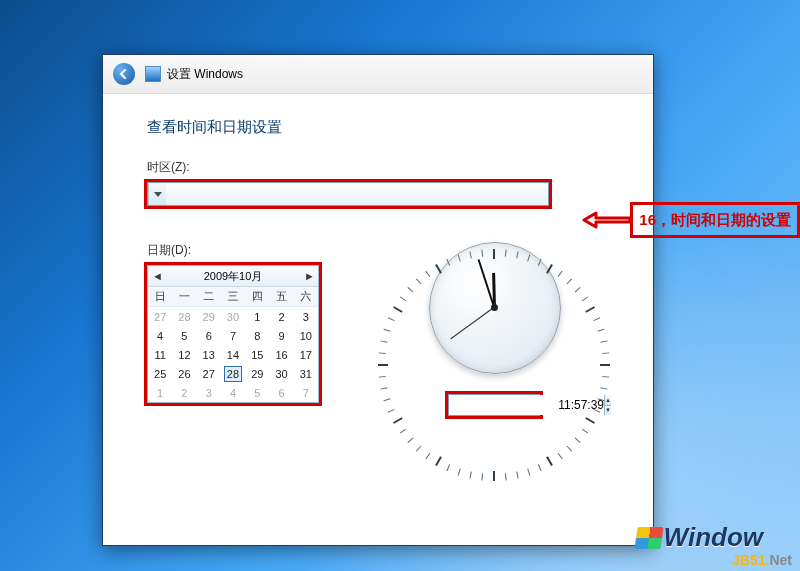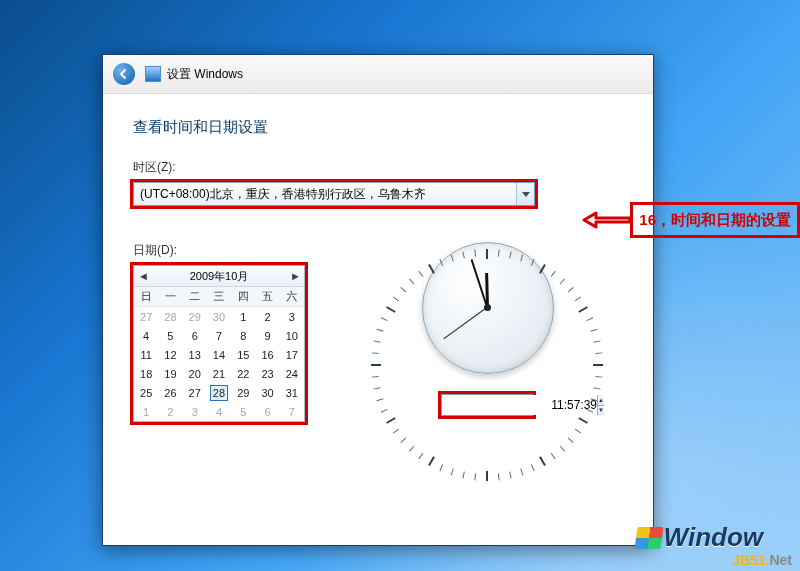--- a/index.html
+++ b/index.html
@@ -3,21 +3,21 @@
 <meta charset="utf-8">
 <style>
 html,body{margin:0;padding:0;width:800px;height:571px;font-family:"Segoe UI","Microsoft YaHei",Tahoma,sans-serif;font-size:12px;overflow:hidden}
 body{background:linear-gradient(135deg,#0a4d8c 0%,#1976d2 30%,#42a5f5 60%,#90caf9 100%);position:relative}
 .rays{position:absolute;width:100%;height:100%;background:radial-gradient(circle at 75% 85%,rgba(255,255,255,.35) 0%,rgba(255,255,255,0) 40%);pointer-events:none}
 .dlg{position:absolute;left:102px;top:54px;width:550px;height:490px;background:#fff;border:1px solid #1a3c6e;box-shadow:0 4px 18px rgba(0,0,0,.45)}
 .hdr{height:38px;border-bottom:1px solid #dcdcdc;display:flex;align-items:center;padding:0 10px;background:linear-gradient(#fafafa,#ececec)}
 .back{width:22px;height:22px;border-radius:50%;background:radial-gradient(circle at 32% 30%,#6db2f0,#0e5aa7);display:flex;align-items:center;justify-content:center;margin-right:10px}
 .back svg{display:block}
 .hdr-ico{width:14px;height:14px;margin-right:6px;background:linear-gradient(#9cd3ff,#1d72c2);border:1px solid #4d8fc7}
-.body{padding:24px 34px 0 30px}
+.body{padding:24px 34px 0 44px}
 .title{font-size:15px;color:#0a3d6b;margin-bottom:22px}
 .lbl{font-size:12px;color:#333;margin-bottom:6px}
 .tz-row{display:flex;align-items:flex-start}
 .tz-sel{width:400px;height:22px;border:1px solid #7a9db9;background:linear-gradient(#fff,#e8f1fa);display:flex;align-items:center;position:relative;font-size:12px}
 .tz-sel .txt{padding:0 6px;flex:1;white-space:nowrap;overflow:hidden}
 .tz-sel .arr{width:17px;height:100%;border-left:1px solid #a7c0d7;display:flex;align-items:center;justify-content:center;background:linear-gradient(#f3f8fd,#d7e8f7)}
 .hl-red{box-shadow:0 0 0 3px #d40000}
 .row2{display:flex;margin-top:36px}
 .col-date{width:190px;margin-right:32px}
 .col-time{flex:1}
@@ -67,21 +67,20 @@
     <div class="hdr-ico"></div>
     <div>设置 Windows</div>
   </div>
 
   <div class="body">
     <div class="title">查看时间和日期设置</div>
 
     <div class="lbl">时区(Z):</div>
     <div class="tz-row">
       <div class="tz-sel hl-red">
-        <div class="txt">(UTC+08:00)北京，重庆，香港特别行政区，乌鲁木齐</div>
         <div class="arr">
           <svg width="8" height="5" viewBox="0 0 8 5">
               <path d="M0 0h8L4 5z" fill="#4a4a4a"></path>
             </svg>
         </div>
       </div>
     </div>
 
     <div class="row2">
       <div class="col-date">
@@ -124,29 +123,20 @@
                   <td>10</td>
                 </tr>
                 <tr>
                   <td>11</td>
                   <td>12</td>
                   <td>13</td>
                   <td>14</td>
                   <td>15</td>
                   <td>16</td>
                   <td>17</td>
-                </tr>
-                <tr>
-                  <td>18</td>
-                  <td>19</td>
-                  <td>20</td>
-                  <td>21</td>
-                  <td>22</td>
-                  <td>23</td>
-                  <td>24</td>
                 </tr>
                 <tr>
                   <td>25</td>
                   <td>26</td>
                   <td>27</td>
                   <td class="sel"><span>28</span></td>
                   <td>29</td>
                   <td>30</td>
                   <td>31</td>
                 </tr>

